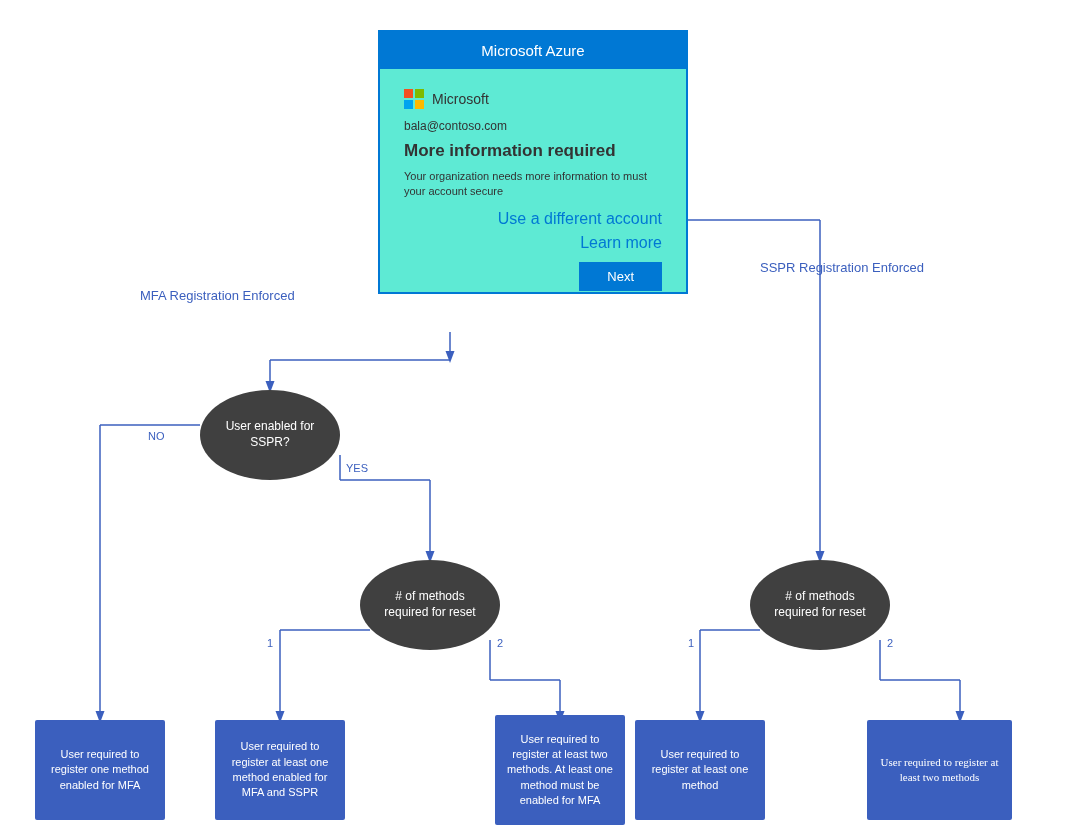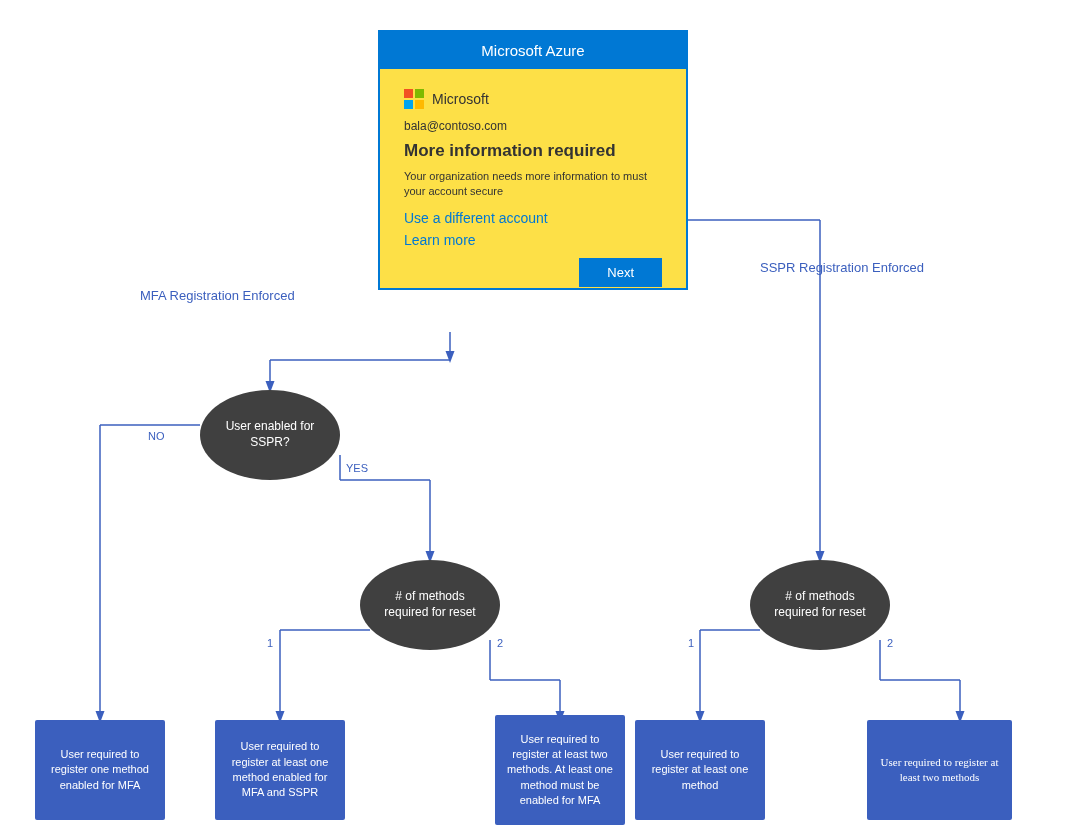--- a/index.html
+++ b/index.html
@@ -18,21 +18,21 @@
       height: 835px;
     }
 
     
     .azure-card {
       position: absolute;
       top: 30px;
       left: 378px;
       width: 310px;
       border: 2px solid #0078d4;
-      background: #fde047;
+      background: #5eead4;
     }
     .azure-card-header {
       background: #0078d4;
       color: #fff;
       text-align: center;
       padding: 10px;
       font-size: 15px;
       font-weight: 500;
     }
     .azure-card-body {
@@ -53,21 +53,21 @@
     }
     .ms-logo-grid div { width: 9px; height: 9px; }
     .ms-logo-red { background: #f25022; }
     .ms-logo-green { background: #7fba00; }
     .ms-logo-blue { background: #00a4ef; }
     .ms-logo-yellow { background: #ffb900; }
     .ms-logo-text { font-size: 14px; color: #333; line-height: 20px; }
     .card-email { font-size: 12px; color: #333; margin-bottom: 8px; }
     .card-title { font-size: 17px; font-weight: 700; color: #333; margin-bottom: 8px; }
     .card-desc { font-size: 11px; color: #333; margin-bottom: 10px; line-height: 1.4; }
-    .card-link { font-size: 14px; color: #0078d4; display: block; margin-bottom: 6px; cursor: pointer; }
+    .card-link { font-size: 16px; color: #0078d4; display: block; margin-bottom: 6px; cursor: pointer; text-align: right; }
     .card-next-row { display: flex; justify-content: flex-end; margin-top: 10px; }
     .card-next-btn {
       background: #0078d4;
       color: #fff;
       border: none;
       padding: 7px 28px;
       font-size: 13px;
       cursor: pointer;
     }
 

